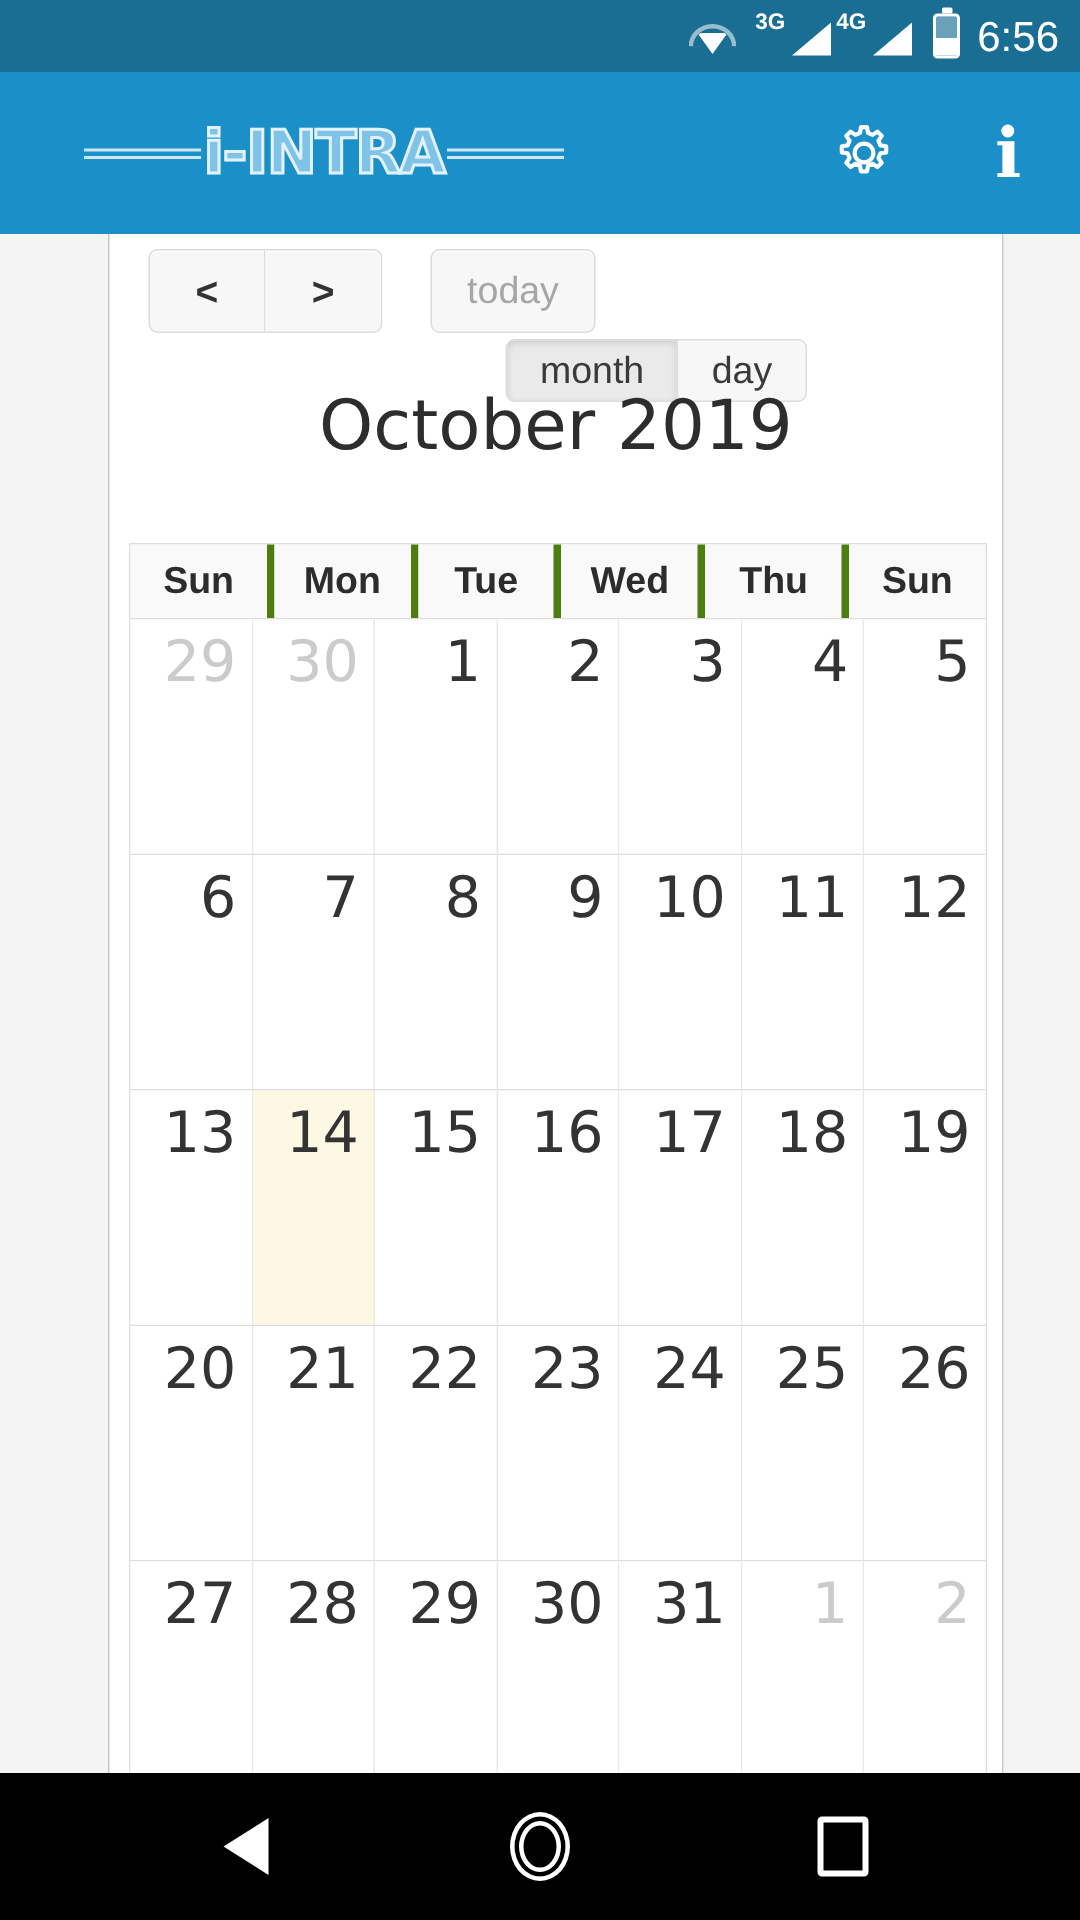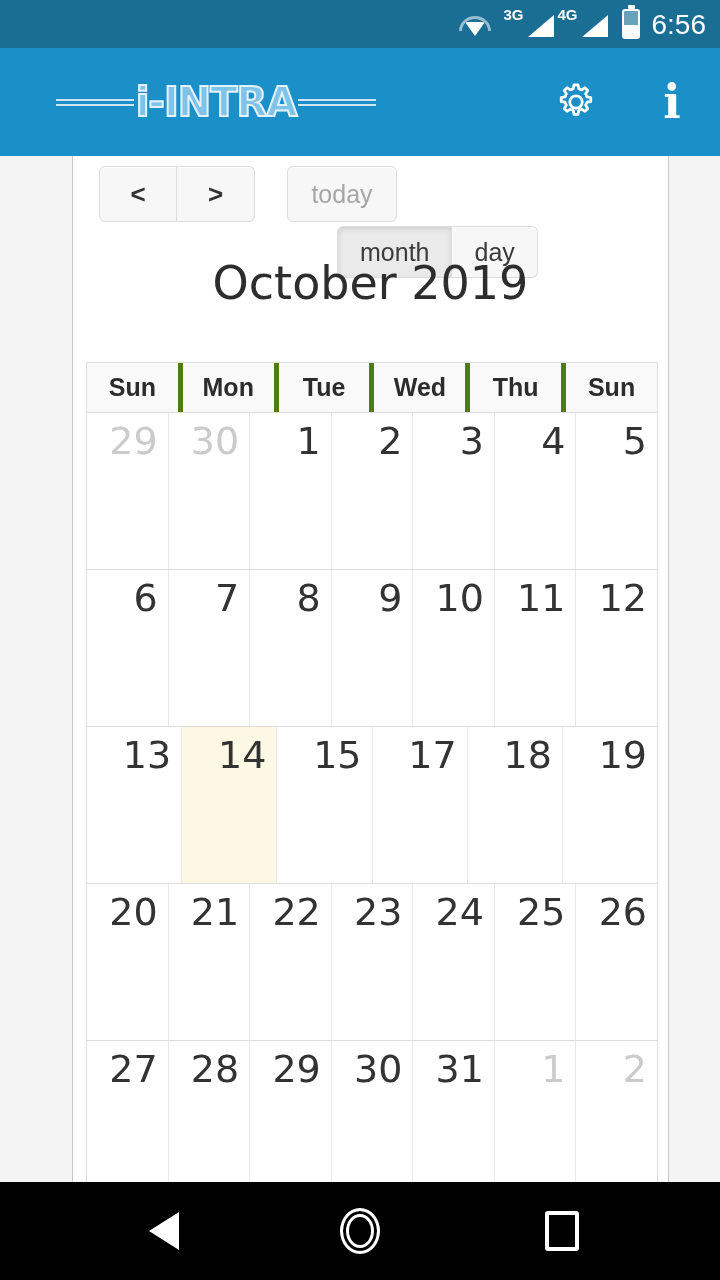--- a/index.html
+++ b/index.html
@@ -132,21 +132,21 @@
   #btn-next { border-radius: 0 6px 6px 0; border-left: none; }
   #btn-today {
     position: absolute; left: 214px; top: 10px;
     width: 110px; height: 56px;
     border-radius: 6px;
     color: #a6a6a6;
     background: #f7f7f7;
     font-size: 25px;
   }
   #view-group { left: 264px; top: 70px; }
-  .btn.view { height: 52px; padding: 0 22px; font-size: 25px; color: #3a3a3a; }
+  .btn.view { height: 42px; padding: 0 22px; font-size: 25px; color: #3a3a3a; }
   .btn.view:first-child { border-radius: 6px 0 0 6px; }
   .btn.view:last-child { border-radius: 0 6px 6px 0; }
   .btn.view + .btn.view { border-left: none; }
   .btn.view.active {
     background: #eaeaea;
     box-shadow: inset 0 2px 5px rgba(0,0,0,.12);
     color: #3a3a3a;
   }
   #cal-title {
     position: absolute; left: 0; right: 0; top: 100px;
@@ -348,20 +348,23 @@
               <div class="day-cell">
                 <span class="num">13</span>
               </div>
               <div class="day-cell today">
                 <span class="num">14</span>
               </div>
               <div class="day-cell">
                 <span class="num">15</span>
               </div>
               <div class="day-cell">
+                <span class="num">16</span>
+              </div>
+              <div class="day-cell">
                 <span class="num">17</span>
               </div>
               <div class="day-cell">
                 <span class="num">18</span>
               </div>
               <div class="day-cell">
                 <span class="num">19</span>
               </div>
             </div>
             <div class="week">

